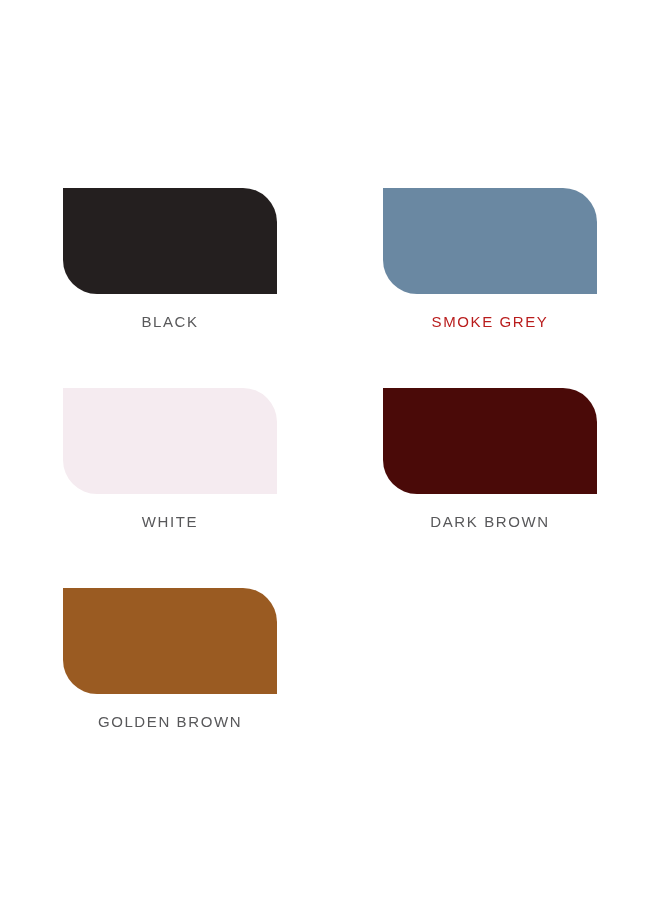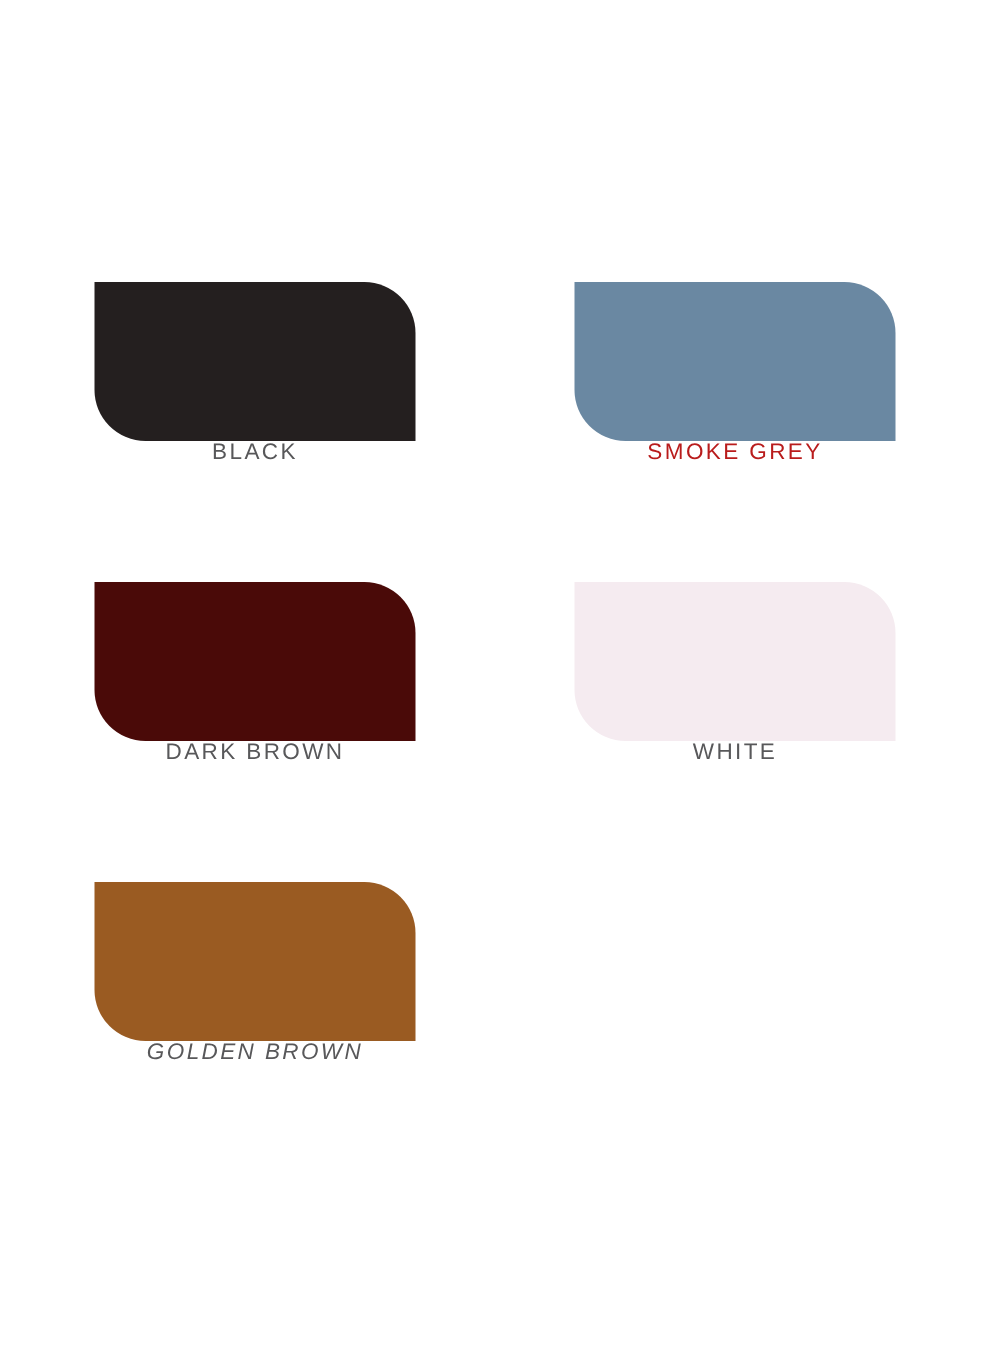--- a/index.html
+++ b/index.html
@@ -45,20 +45,21 @@
   
   .chip {
     width: 214px;
     height: 106px;
     border-radius: 0 34px 0 34px;
     background: #cccccc;
     flex: none;
   }
 
   .chip-label {
+    margin-top: 20px;
     font-size: 15px;
     line-height: 1;
     letter-spacing: 1.6px;
     color: #58585a;
     text-align: center;
     white-space: nowrap;
     font-weight: 400;
   }
 </style>
 </head>
@@ -71,29 +72,29 @@
       <div class="chip" style="background: rgb(36, 31, 31);"></div>
       <div class="chip-label" style="color: rgb(88, 88, 90);">BLACK</div>
     </div>
 
     <div class="swatch-cell">
       <div class="chip" style="background: rgb(106, 136, 162);"></div>
       <div class="chip-label" style="color: #b91c1c;">SMOKE GREY</div>
     </div>
 
     <div class="swatch-cell">
+      <div class="chip" style="background: rgb(245, 235, 240);"></div>
+      <div class="chip-label" style="color: rgb(88, 88, 90);">WHITE</div>
+    </div>
+
+    <div class="swatch-cell">
       <div class="chip" style="background: rgb(74, 10, 8);"></div>
       <div class="chip-label" style="color: rgb(88, 88, 90);">DARK BROWN</div>
     </div>
 
     <div class="swatch-cell">
-      <div class="chip" style="background: rgb(245, 235, 240);"></div>
-      <div class="chip-label" style="color: rgb(88, 88, 90);">WHITE</div>
-    </div>
-
-    <div class="swatch-cell">
       <div class="chip" style="background: rgb(154, 91, 34);"></div>
-      <div class="chip-label" style="color: rgb(88, 88, 90); font-style: italic;">GOLDEN BROWN</div>
+      <div class="chip-label" style="color: rgb(88, 88, 90);">GOLDEN BROWN</div>
     </div>
 
 
   </div>
 </div>
 
 </body></html>

